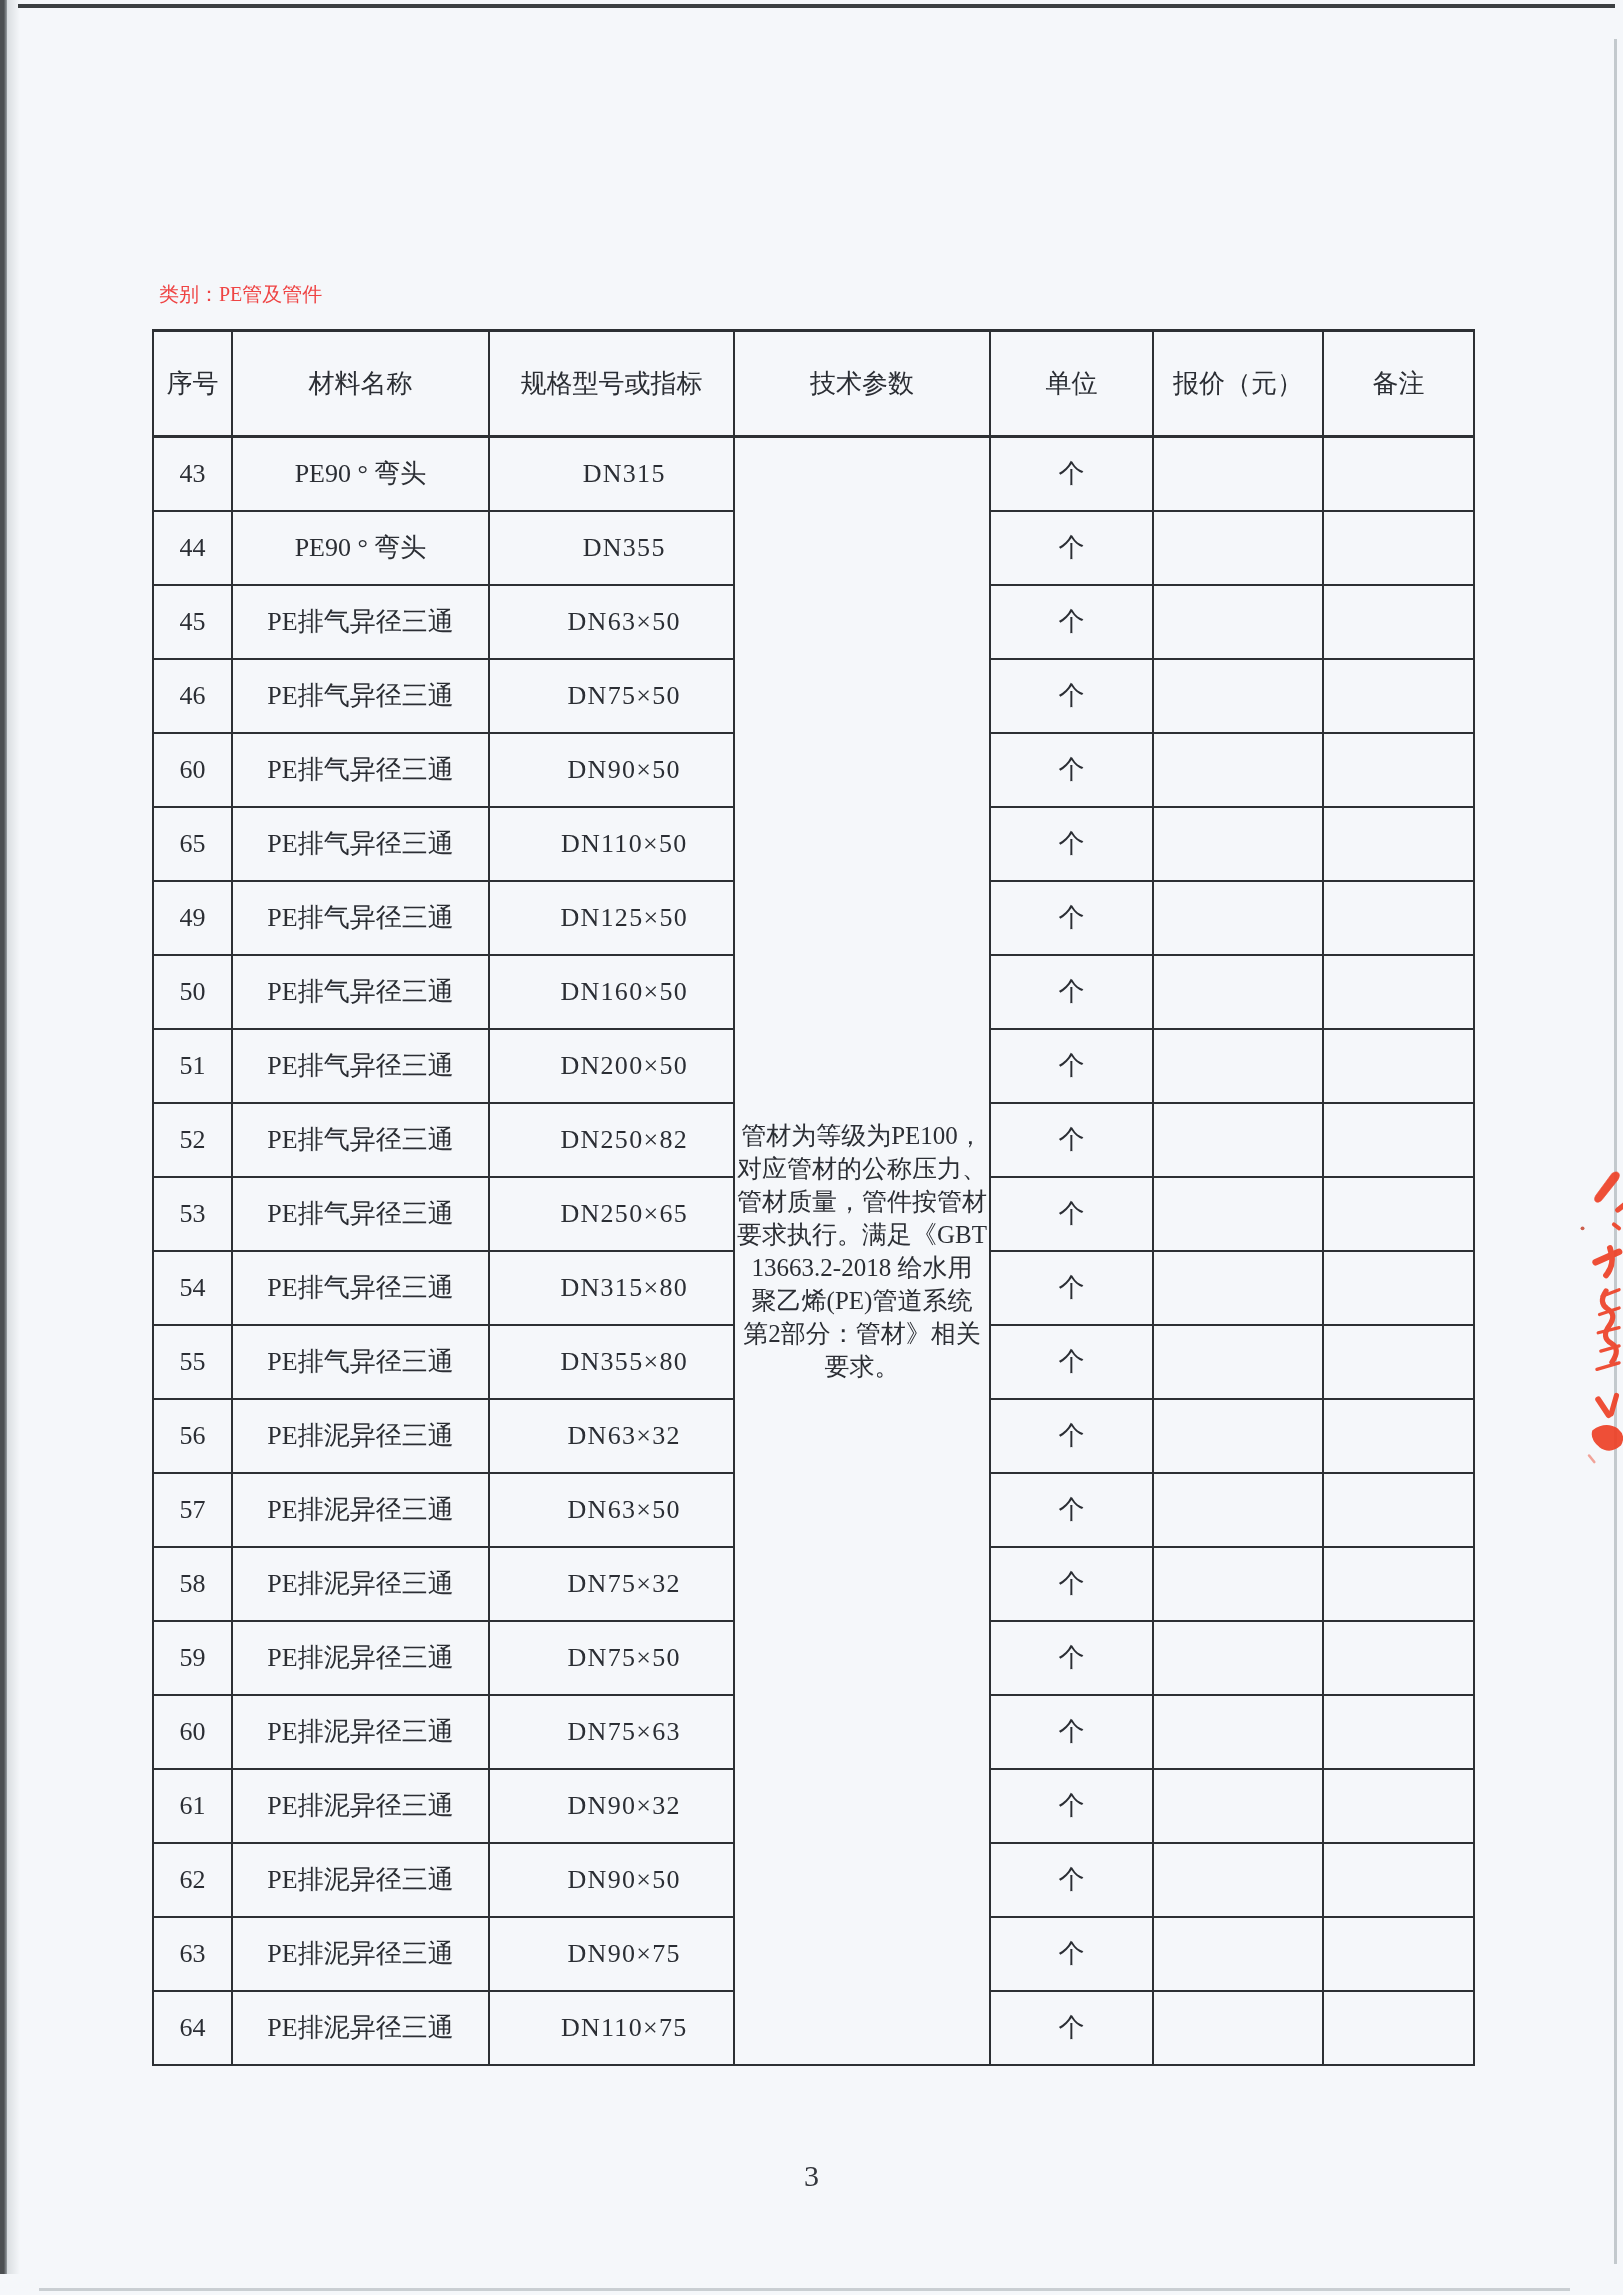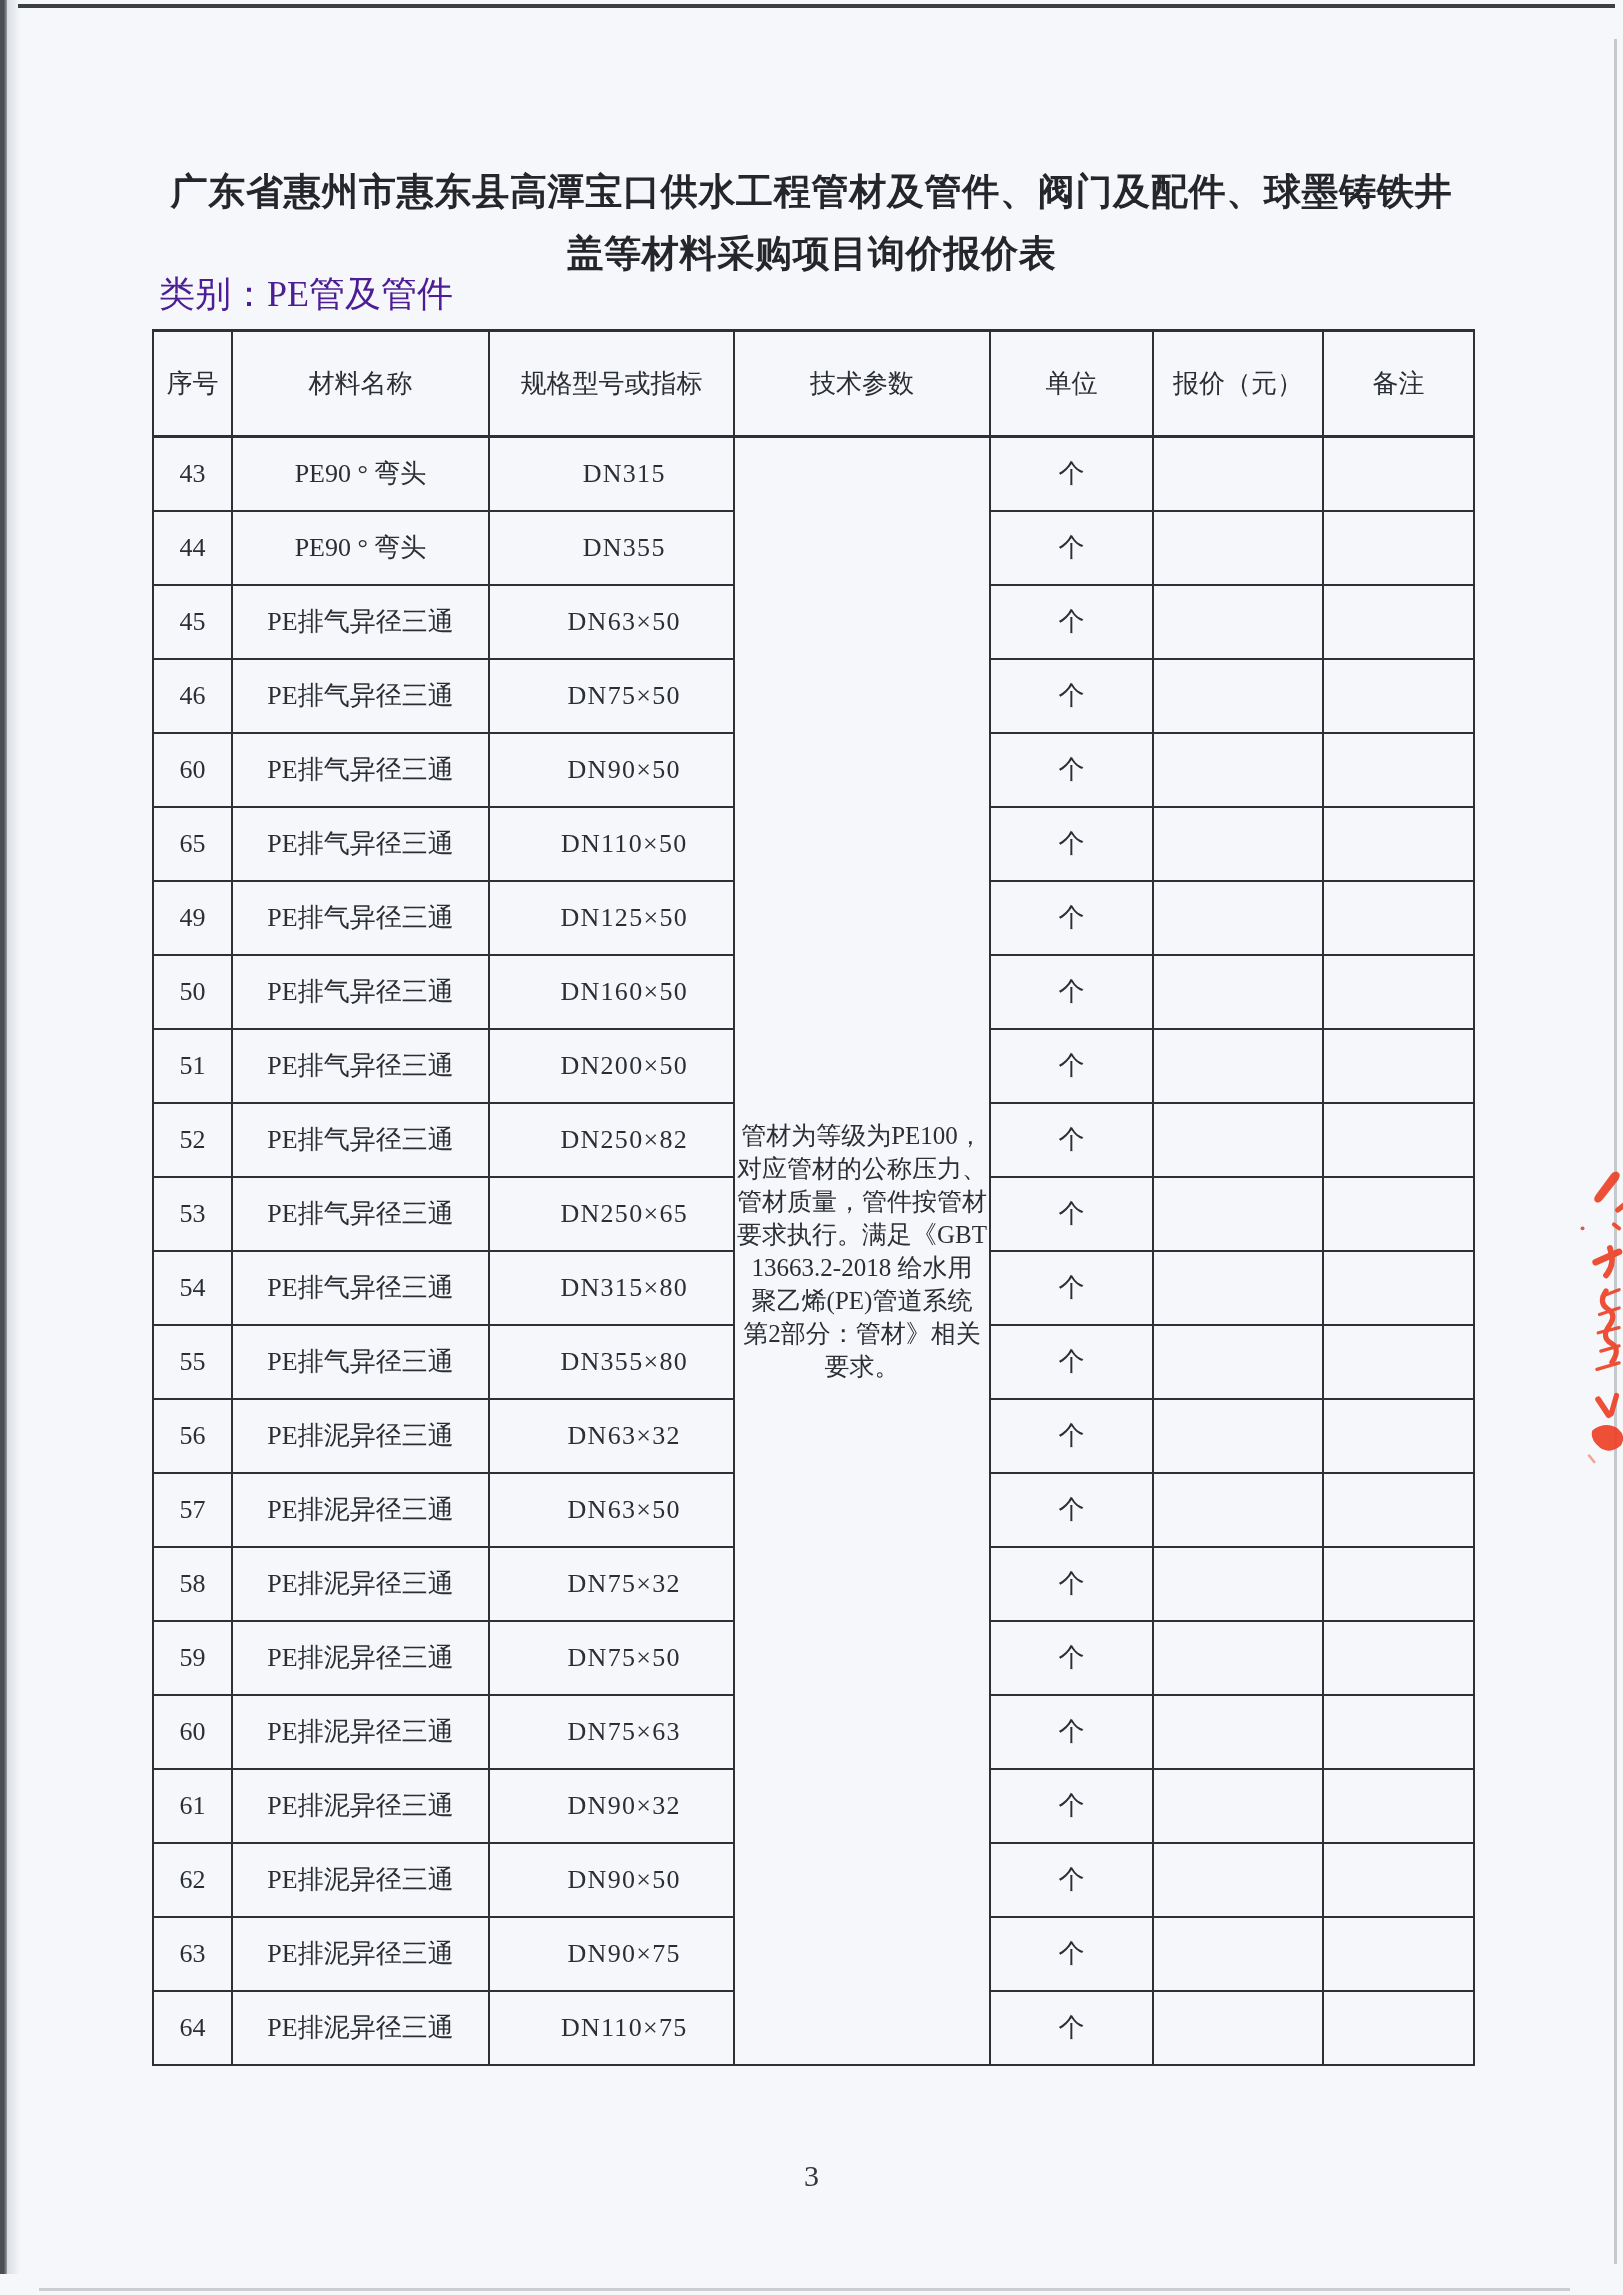--- a/index.html
+++ b/index.html
@@ -20,21 +20,21 @@
   .scan-right{position:absolute;left:1614px;top:39px;width:2.6px;height:2225px;background:#c3c9cd;}
   .scan-bottom{position:absolute;left:39px;top:2288px;width:1531px;height:2.6px;background:#c9ced2;}
 
   .title{
     position:absolute;top:161px;left:85px;right:85px;
     text-align:center;font-weight:700;font-size:37px;line-height:62px;
     letter-spacing:0.7px;color:#24262b;
   }
   .category{
     position:absolute;top:277px;left:159px;
-    font-size:36px;line-height:35px;color:#4c1d95;
+    font-size:20px;line-height:35px;color:#ef4444;
   }
   .table-wrap{position:absolute;top:329px;left:152px;width:1320px;}
   table{border-collapse:collapse;width:100%;table-layout:fixed;}
   th,td{
     border:2px solid #2d3034;
     text-align:center;vertical-align:middle;
     font-size:26px;color:#2b2e34;font-weight:400;
     padding:0 2.6px;overflow:hidden;
   }
   thead tr{height:106px;}
@@ -58,24 +58,20 @@
 <body>
 
 <div id="page">
 
   <div class="scan-left"></div>
   <div class="scan-left-halo"></div>
   <div class="scan-top"></div>
   <div class="scan-right"></div>
   <div class="scan-bottom"></div>
 
-  <div class="title">
-    <div>广东省惠州市惠东县高潭宝口供水工程管材及管件、阀门及配件、球墨铸铁井</div>
-    <div>盖等材料采购项目询价报价表</div>
-  </div>
 
   <div class="category">类别：PE管及管件</div>
 
   <div class="table-wrap">
     <table>
       <colgroup>
         <col style="width:79px">
           <col style="width:257px">
           <col style="width:245px">
         <col style="width:256px">

